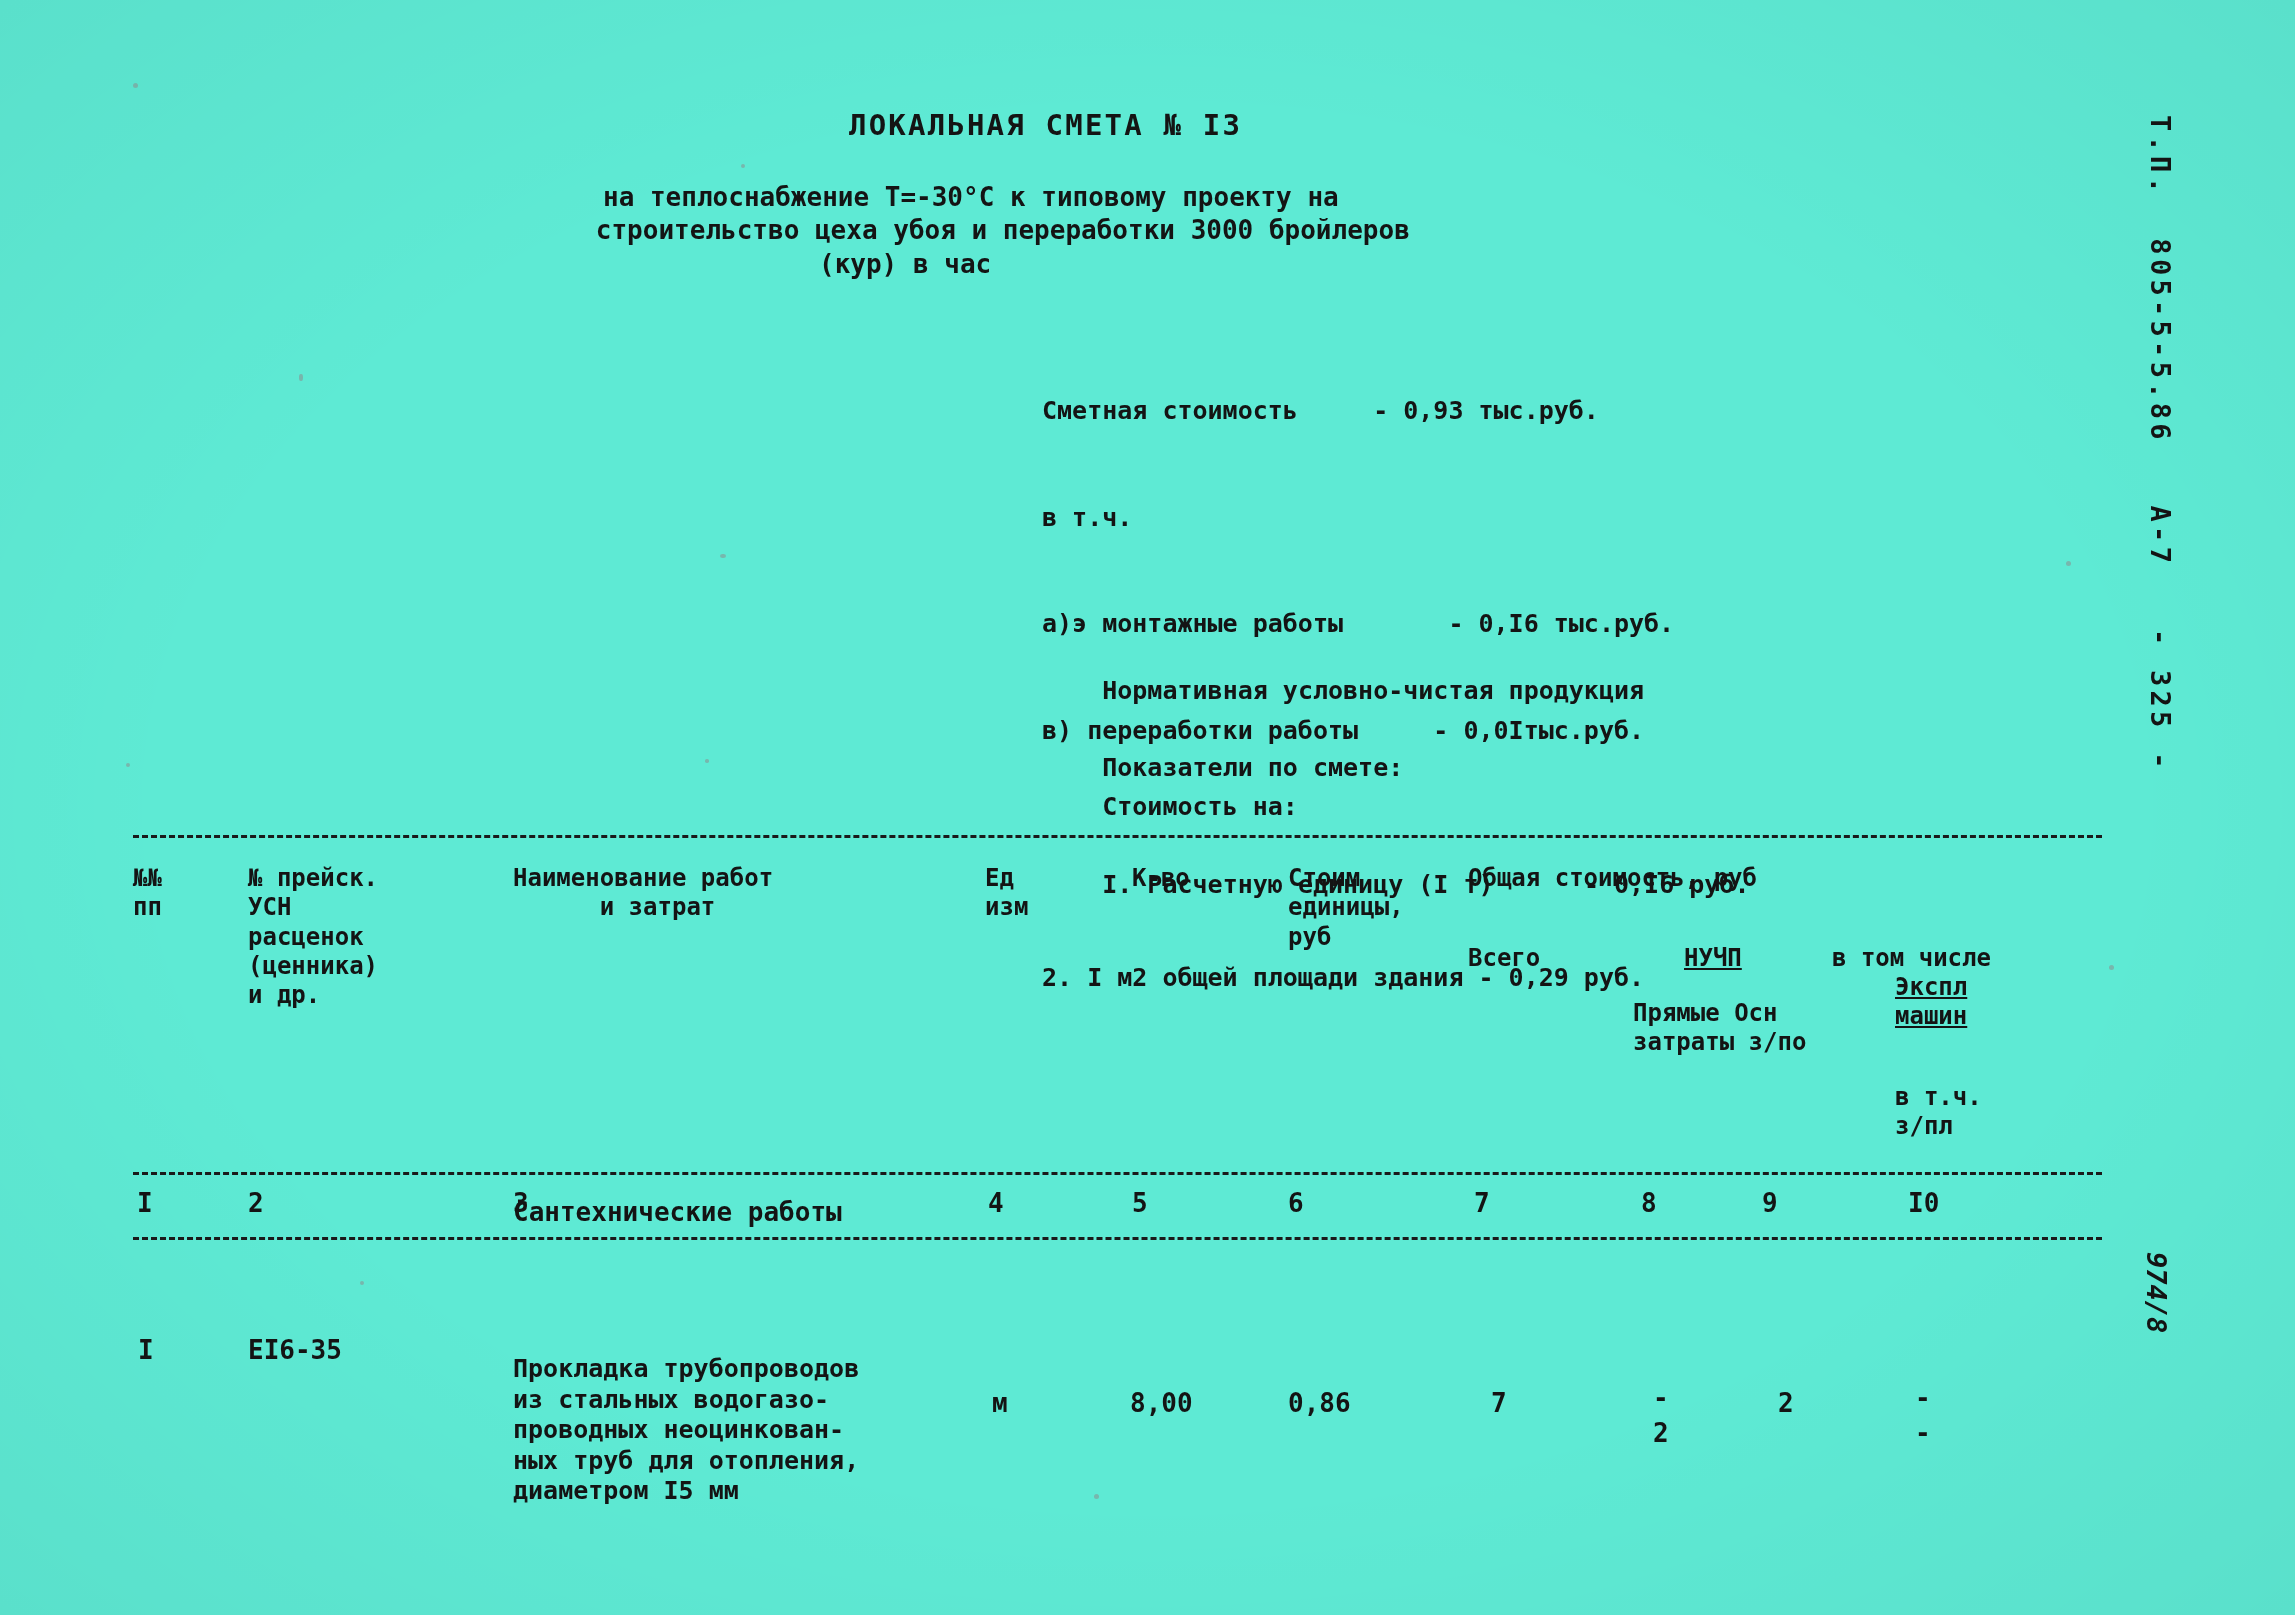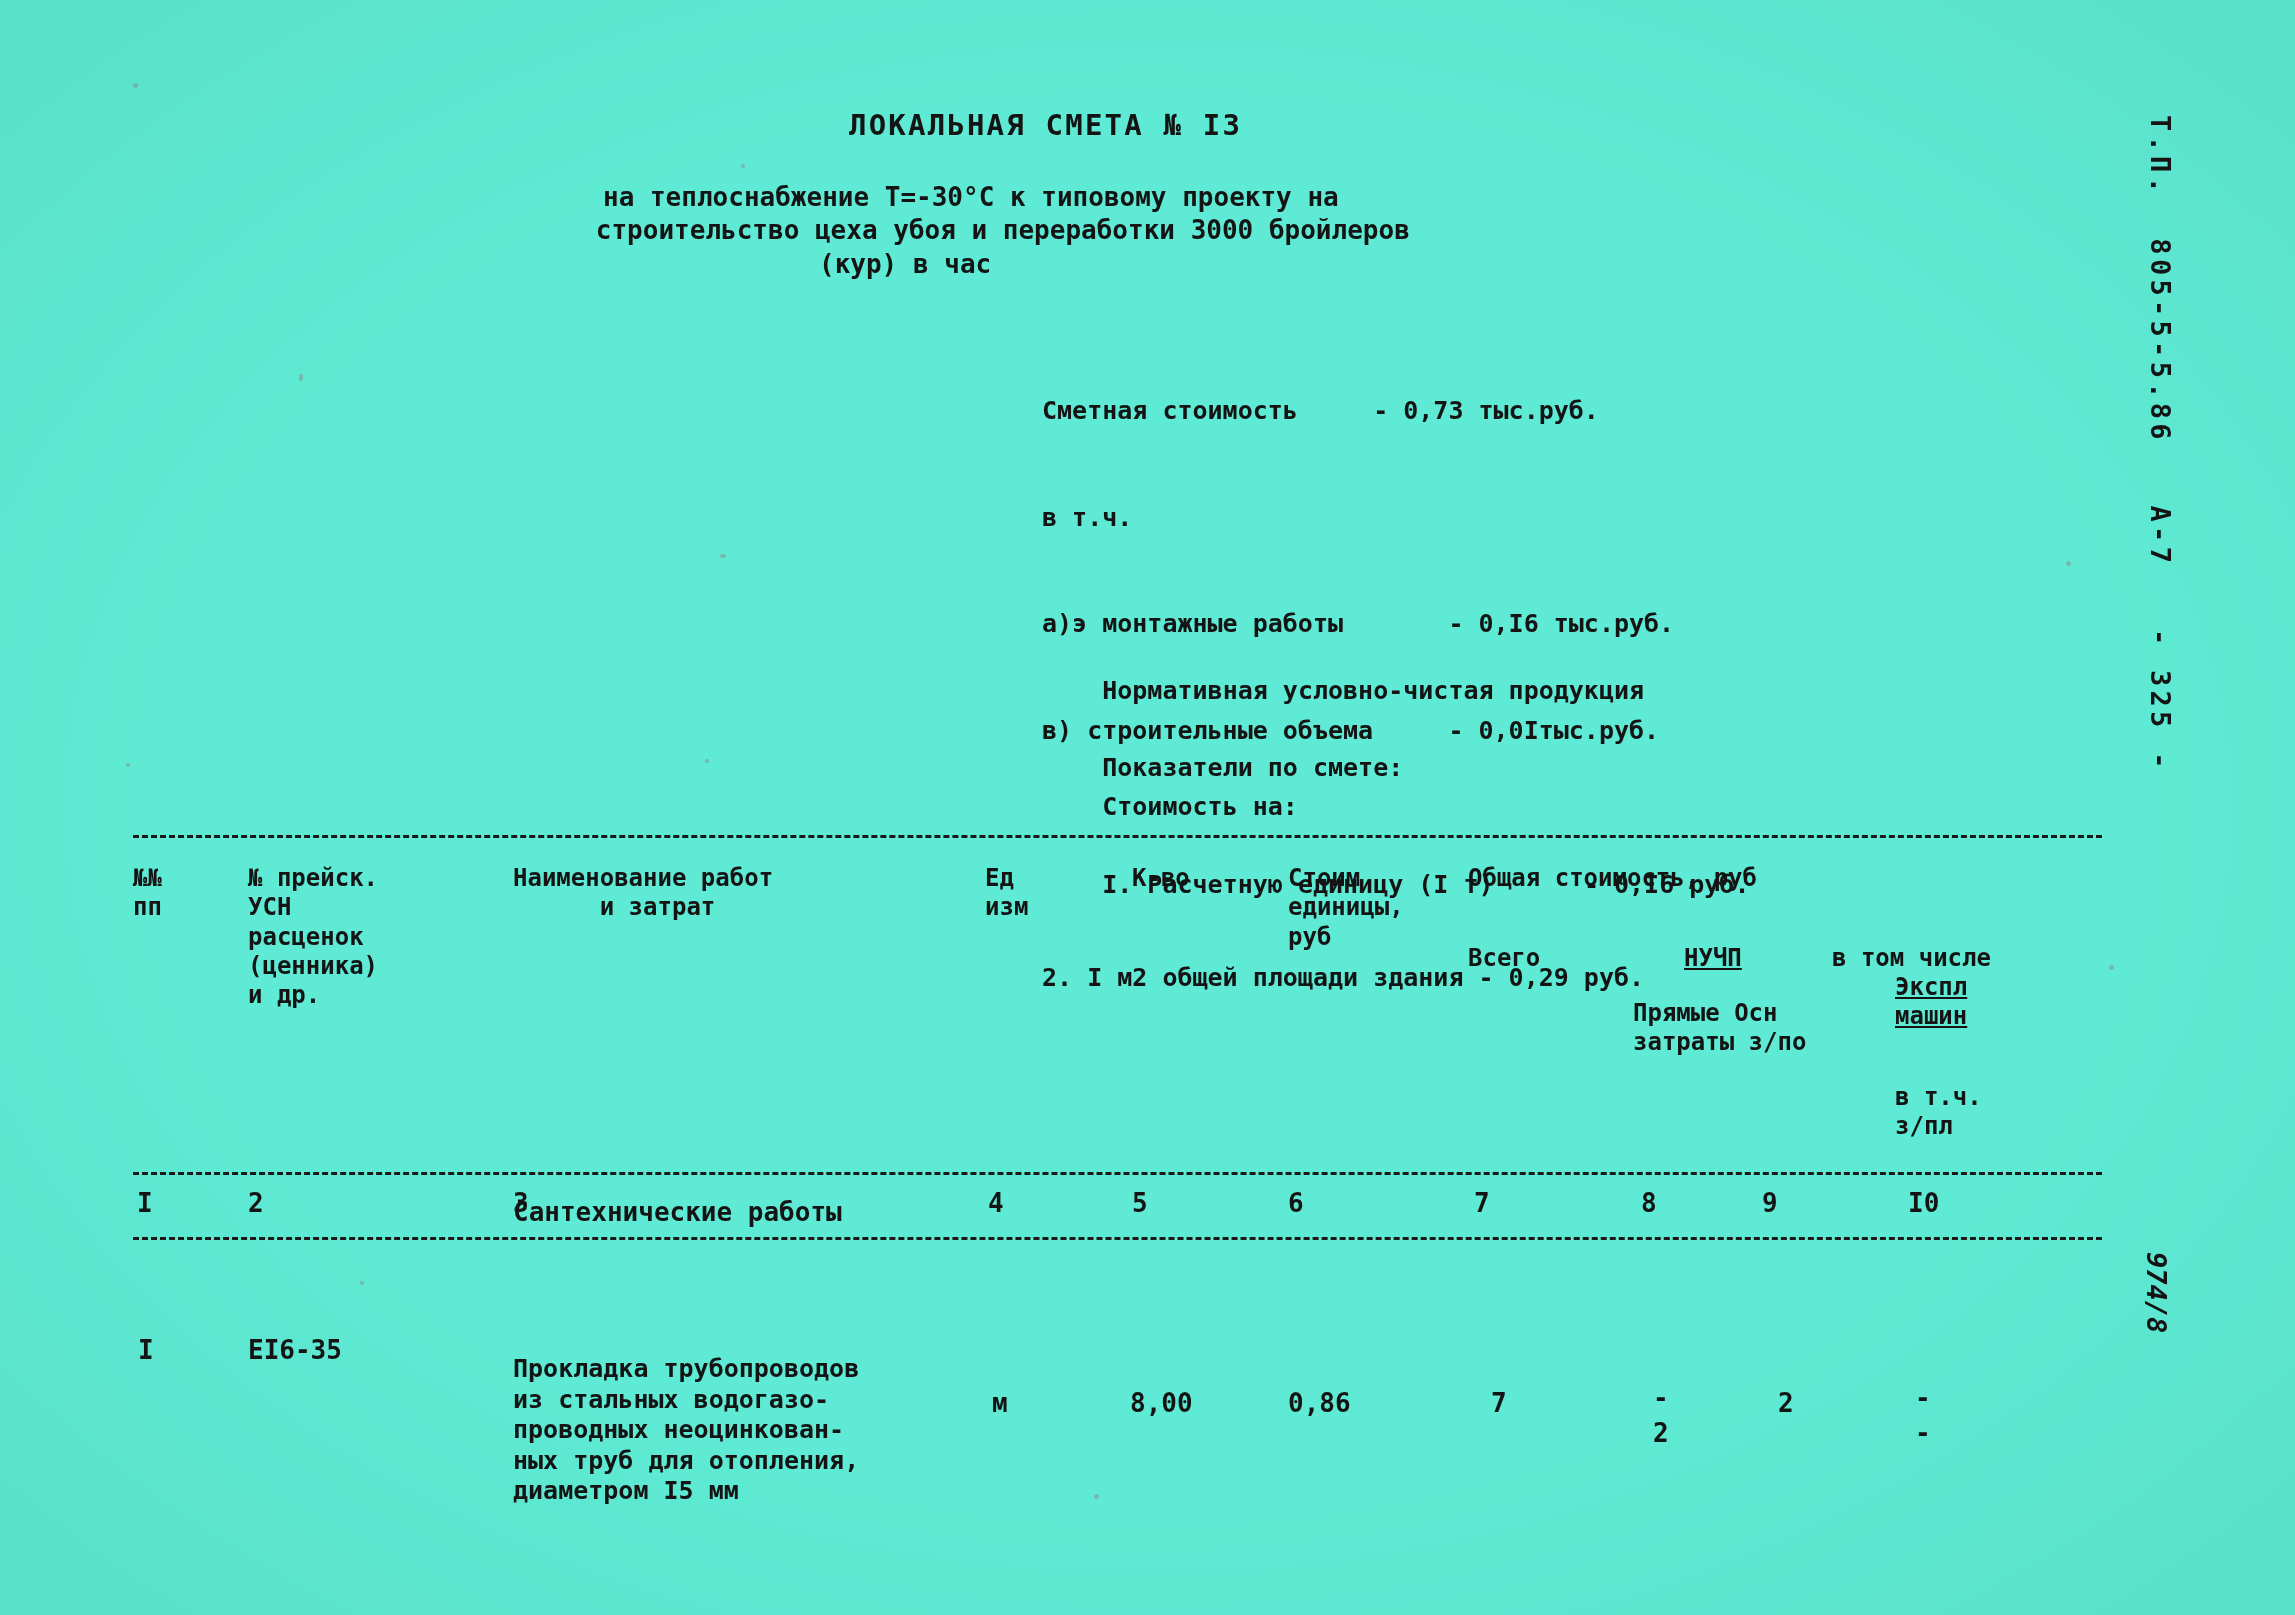--- a/index.html
+++ b/index.html
@@ -198,24 +198,24 @@
   <div class="title">ЛОКАЛЬНАЯ СМЕТА № I3</div>
 
   <div class="subtitle">
     <span class="l1">на теплоснабжение   Т=-30°С к типовому проекту на</span>
     <span class="l2">строительство цеха убоя и переработки 3000 бройлеров</span>
     <span class="l3">(кур) в час</span>
   </div>
 
 
   <div class="right-block">
-    <span class="row"><span>Сметная стоимость</span>     <span>- 0,73 тыс.руб.</span></span>
+    <span class="row"><span>Сметная стоимость</span>     <span>- 0,93 тыс.руб.</span></span>
     <span class="row">в т.ч.</span>
     <span class="row"><span>а)э монтажные работы</span>       <span>- 0,I6 тыс.руб.</span></span>
-    <span class="row"><span>в) строительные объема</span>     <span>- 0,0Iтыс.руб.</span></span>
+    <span class="row"><span>в) переработки работы</span>     <span>- 0,0Iтыс.руб.</span></span>
   </div>
 
   <div class="indicators">
     <span class="row">Нормативная условно-чистая продукция</span>
     <span class="sp"></span>
     <span class="row">Показатели по смете:</span>
     <span class="row">Стоимость на:</span>
     <span class="sp"></span>
     <span class="row"><span>I. Расчетную единицу (I т)</span>      <span>- 0,I6 руб.</span></span>
     <span class="row big"><span>2. I м2 общей площади здания</span> <span>- 0,29 руб.</span></span>

